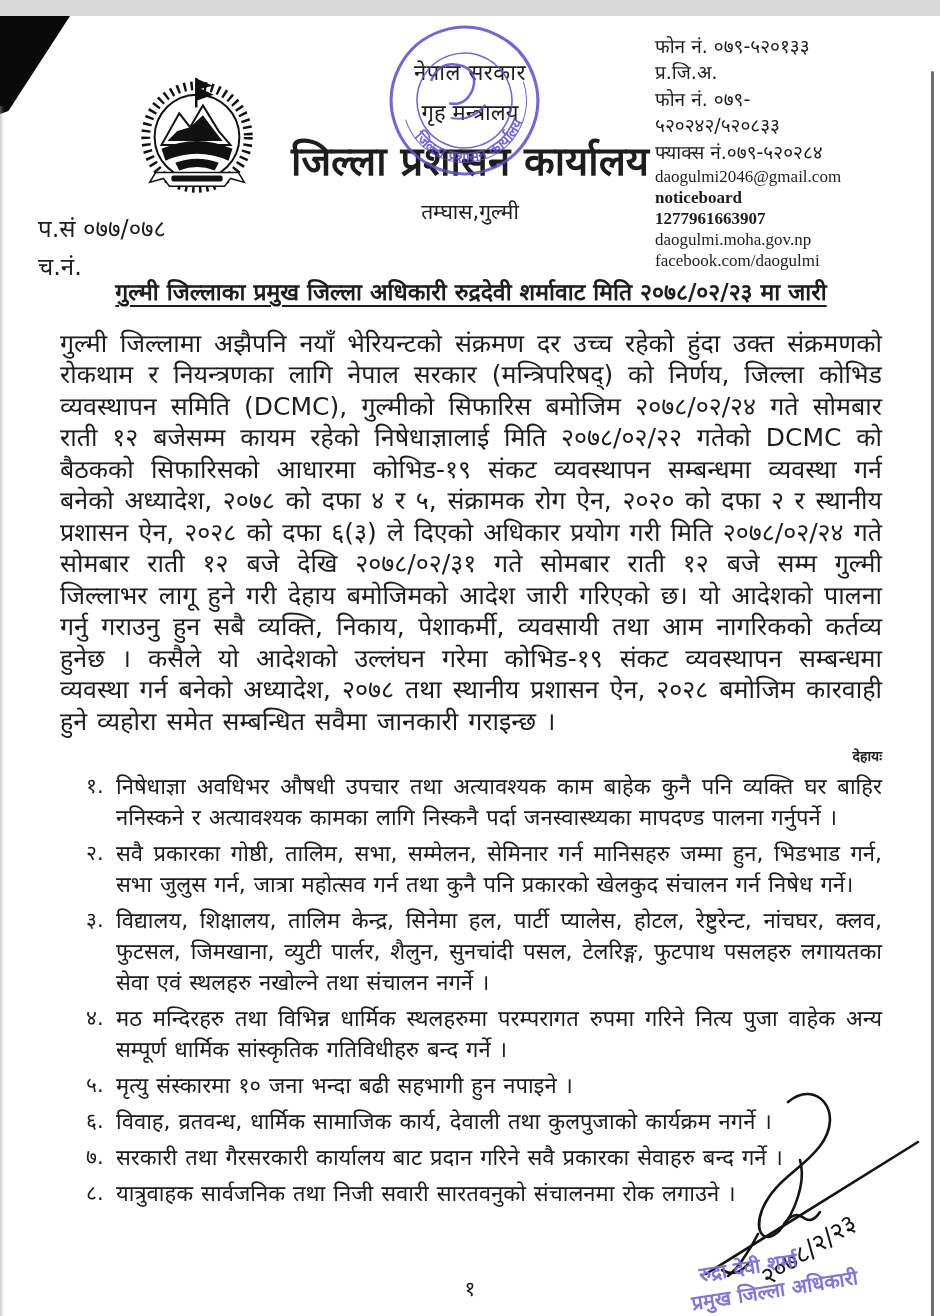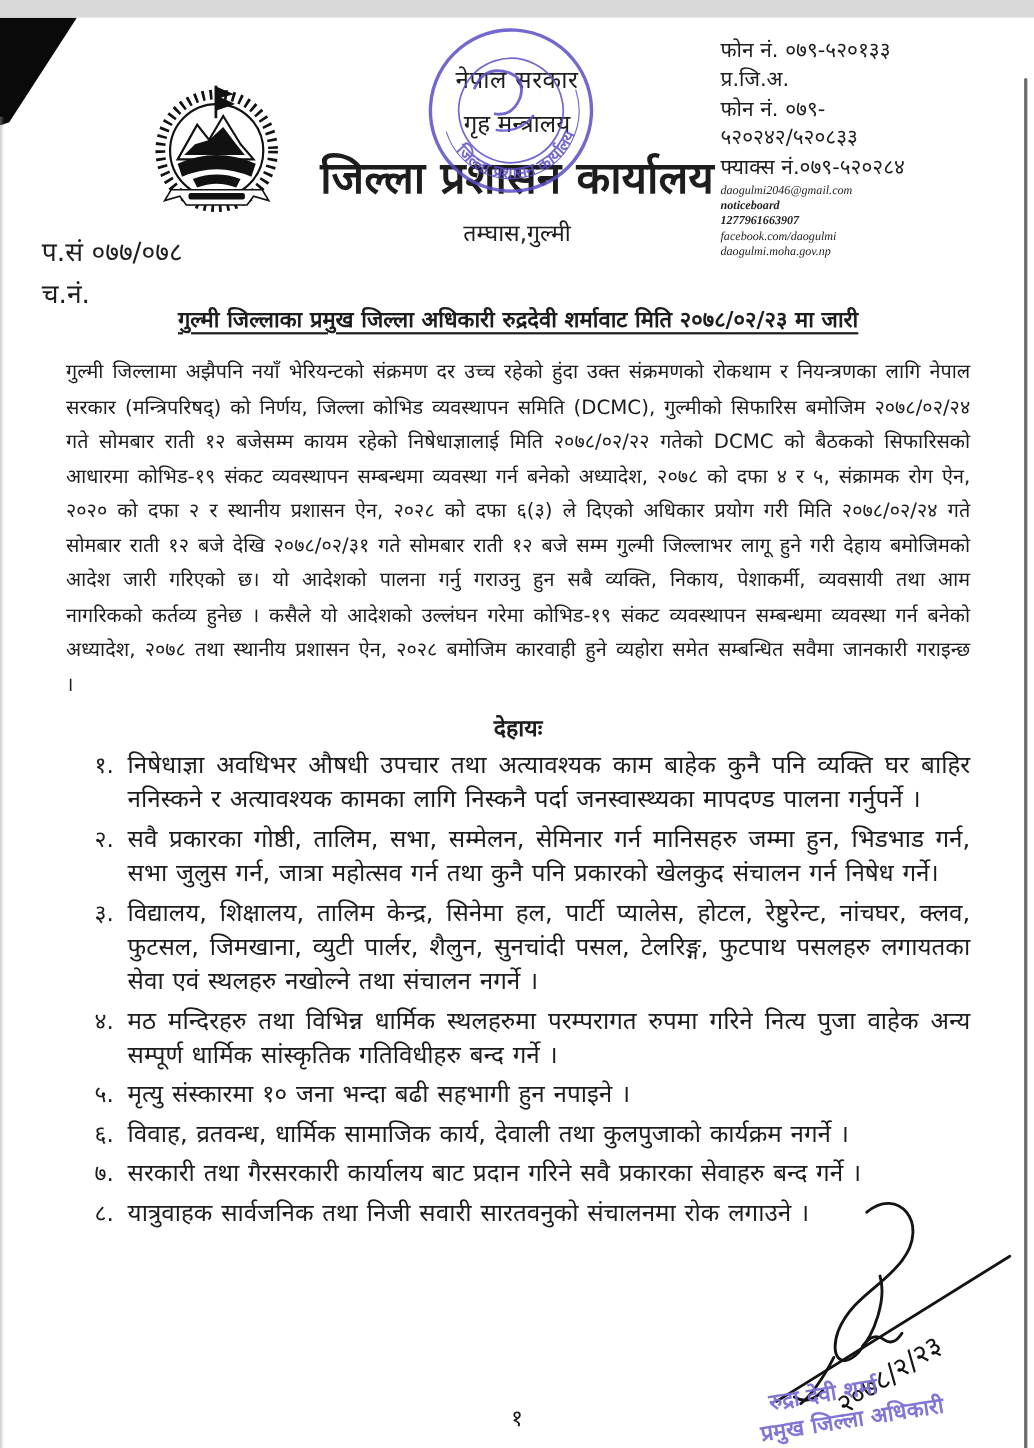--- a/index.html
+++ b/index.html
@@ -33,36 +33,36 @@
   .head-center { position:absolute; left:250px; top:40px; width:440px; text-align:center; }
   .gov-line   { font-size:22px; letter-spacing:.5px; }
   .min-line   { font-size:22px; margin-top:10px; }
   .office-line{ font-size:40px; font-weight:bold; margin-top:6px; white-space:nowrap; }
   .place-line { font-size:21px; margin-top:10px; }
 
   .round-stamp { position:absolute; left:382px; top:2px; width:165px; height:165px; opacity:.85; }
 
   .contact { position:absolute; left:655px; top:19px; width:280px; line-height:1.18; }
   .contact .c-nep   { font-size:19px; margin-bottom:4px; }
-  .contact .c-lat   { font-size:11px; font-family:"Liberation Serif","DejaVu Serif",serif; margin-bottom:1px;font-style:italic; }
+  .contact .c-lat   { font-size:17px; font-family:"Liberation Serif","DejaVu Serif",serif; margin-bottom:1px; }
   .contact .c-bold  { font-weight:bold; }
 
   .refs { position:absolute; left:38px; top:194px; font-size:24px; line-height:1.6; }
 
   
   .flow { position:absolute; left:60px; top:258px; width:822px; }
-  .title { text-align:center; font-weight:bold; font-size:20px; line-height:1.65; }
+  .title { text-align:center; font-weight:bold; font-size:23px; line-height:1.65; }
   .title .u { text-decoration:underline; text-underline-offset:5px; text-decoration-thickness:2px; }
   .title-l2 { display:block; margin-top:2px; }
 
   .bodypara {
-    margin-top:16px; font-size:18px; line-height:31.5px;
+    margin-top:16px; font-size:25px; line-height:31.5px;
     text-align:justify; word-spacing:2px;
   }
-  .dehaya { text-align:center; font-weight:bold; font-size:21px; margin-top:9px; }
+  .dehaya { text-align:right; font-weight:bold; font-size:14px; margin-top:9px; }
   .sec-head { font-size:21.5px; font-weight:bold; margin-top:7px; }
   .sec-head .u { text-decoration:underline; text-underline-offset:4px; }
 
   .olist { margin-top:6px; }
   .item { display:flex; margin:0 0 5px 26px; }
   .item .num { width:30px; flex:0 0 30px; font-size:21px; line-height:31px; }
   .item .itxt { flex:1; font-size:22px; line-height:31px; text-align:justify; word-spacing:1px; }
 
   
   .sig-svg { position:absolute; left:688px; top:1068px; width:245px; height:200px; }
@@ -129,22 +129,22 @@
 
   <div class="contact">
     <div class="c-nep">फोन नं. ०७९-५२०१३३</div>
     <div class="c-nep">प्र.जि.अ.</div>
     <div class="c-nep">फोन नं.  ०७९-</div>
     <div class="c-nep">५२०२४२/५२०८३३</div>
     <div class="c-nep">फ्याक्स नं.०७९-५२०२८४</div>
     <div class="c-lat">daogulmi2046@gmail.com</div>
     <div class="c-lat c-bold">noticeboard</div>
     <div class="c-lat c-bold">1277961663907</div>
+    <div class="c-lat">daogulmi.moha.gov.np</div>
     <div class="c-lat">facebook.com/daogulmi</div>
-    <div class="c-lat">daogulmi.moha.gov.np</div>
   </div>
 
   <div class="refs">
     <div>प.सं ०७७/०७८</div>
     <div>च.नं.</div>
   </div>
 
   <div class="flow">
     <div class="title">
       <span class="u">गुल्मी जिल्लाका प्रमुख जिल्ला अधिकारी रुद्रदेवी शर्मावाट मिति २०७८/०२/२३ मा जारी</span>

